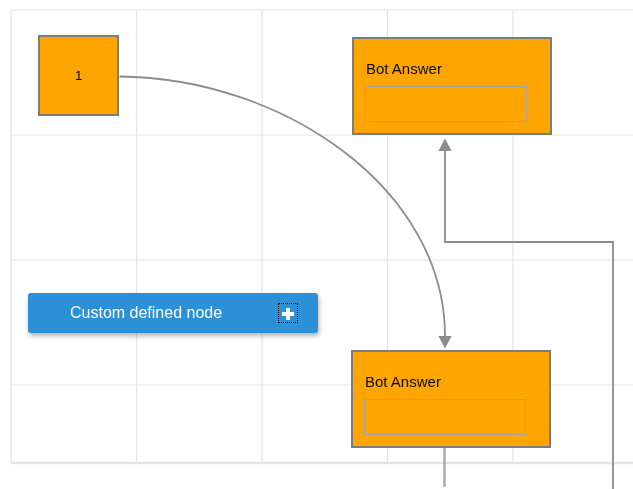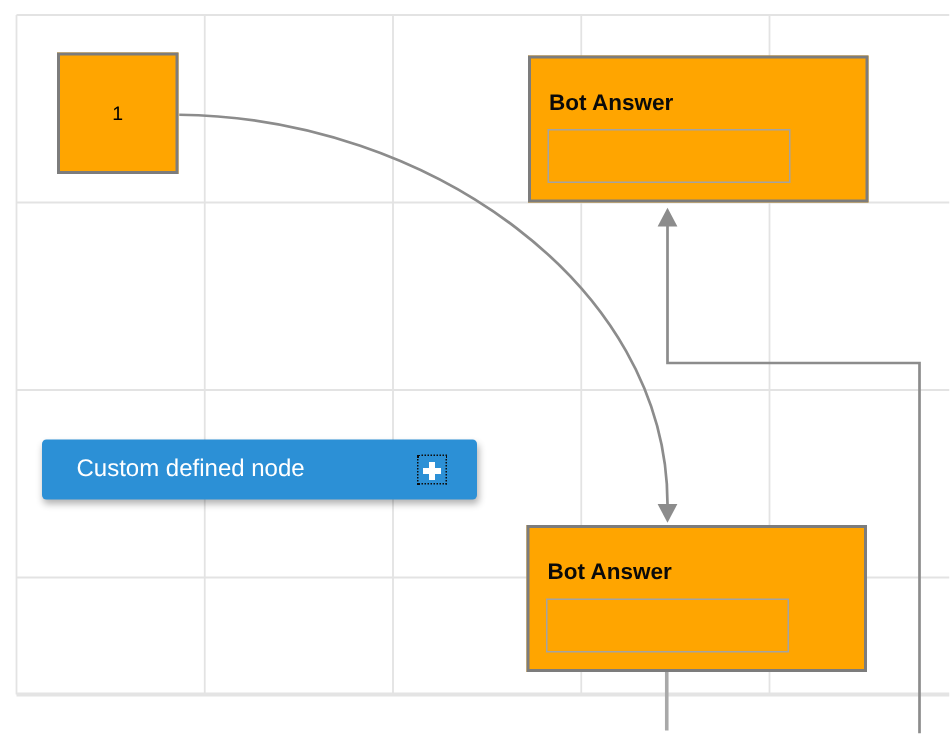--- a/index.html
+++ b/index.html
@@ -30,21 +30,21 @@
   #node-start {
     left: 38px; top: 35px;
     width: 81px; height: 81px;
     display: flex;
     align-items: center;
     justify-content: center;
     font-size: 13px;
     color: #000000;
   }
   .bot-answer {
-    width: 227px; height: 98px; font-weight: bold;
+    width: 200px; height: 98px;
   }
   #node-bot-answer-top { left: 352px; top: 37px; }
   #node-bot-answer-bottom { left: 351px; top: 350px; }
   .bot-answer .node-title {
     position: absolute;
     left: 12px; top: 20px;
     font-size: 15px;
     line-height: 20px;
     color: #0a0a0a;
     white-space: nowrap;
@@ -61,21 +61,21 @@
     position: absolute;
     left: 28px; top: 293px;
     width: 290px; height: 40px;
     box-sizing: border-box;
     background: #2c90d6;
     border-radius: 3px;
     box-shadow: 1px 3px 5px rgba(0,0,0,0.3);
     color: #ffffff;
     font-size: 16px;
     line-height: 40px;
-    padding-left: 23px;
+    padding-left: 42px;
   }
   #add-handle {
     position: absolute;
     left: 250px; top: 10px;
     width: 20px; height: 20px;
     box-sizing: border-box;
     border: 1px dotted #0d0d0d;
   }
   #add-handle .bar {
     position: absolute;

